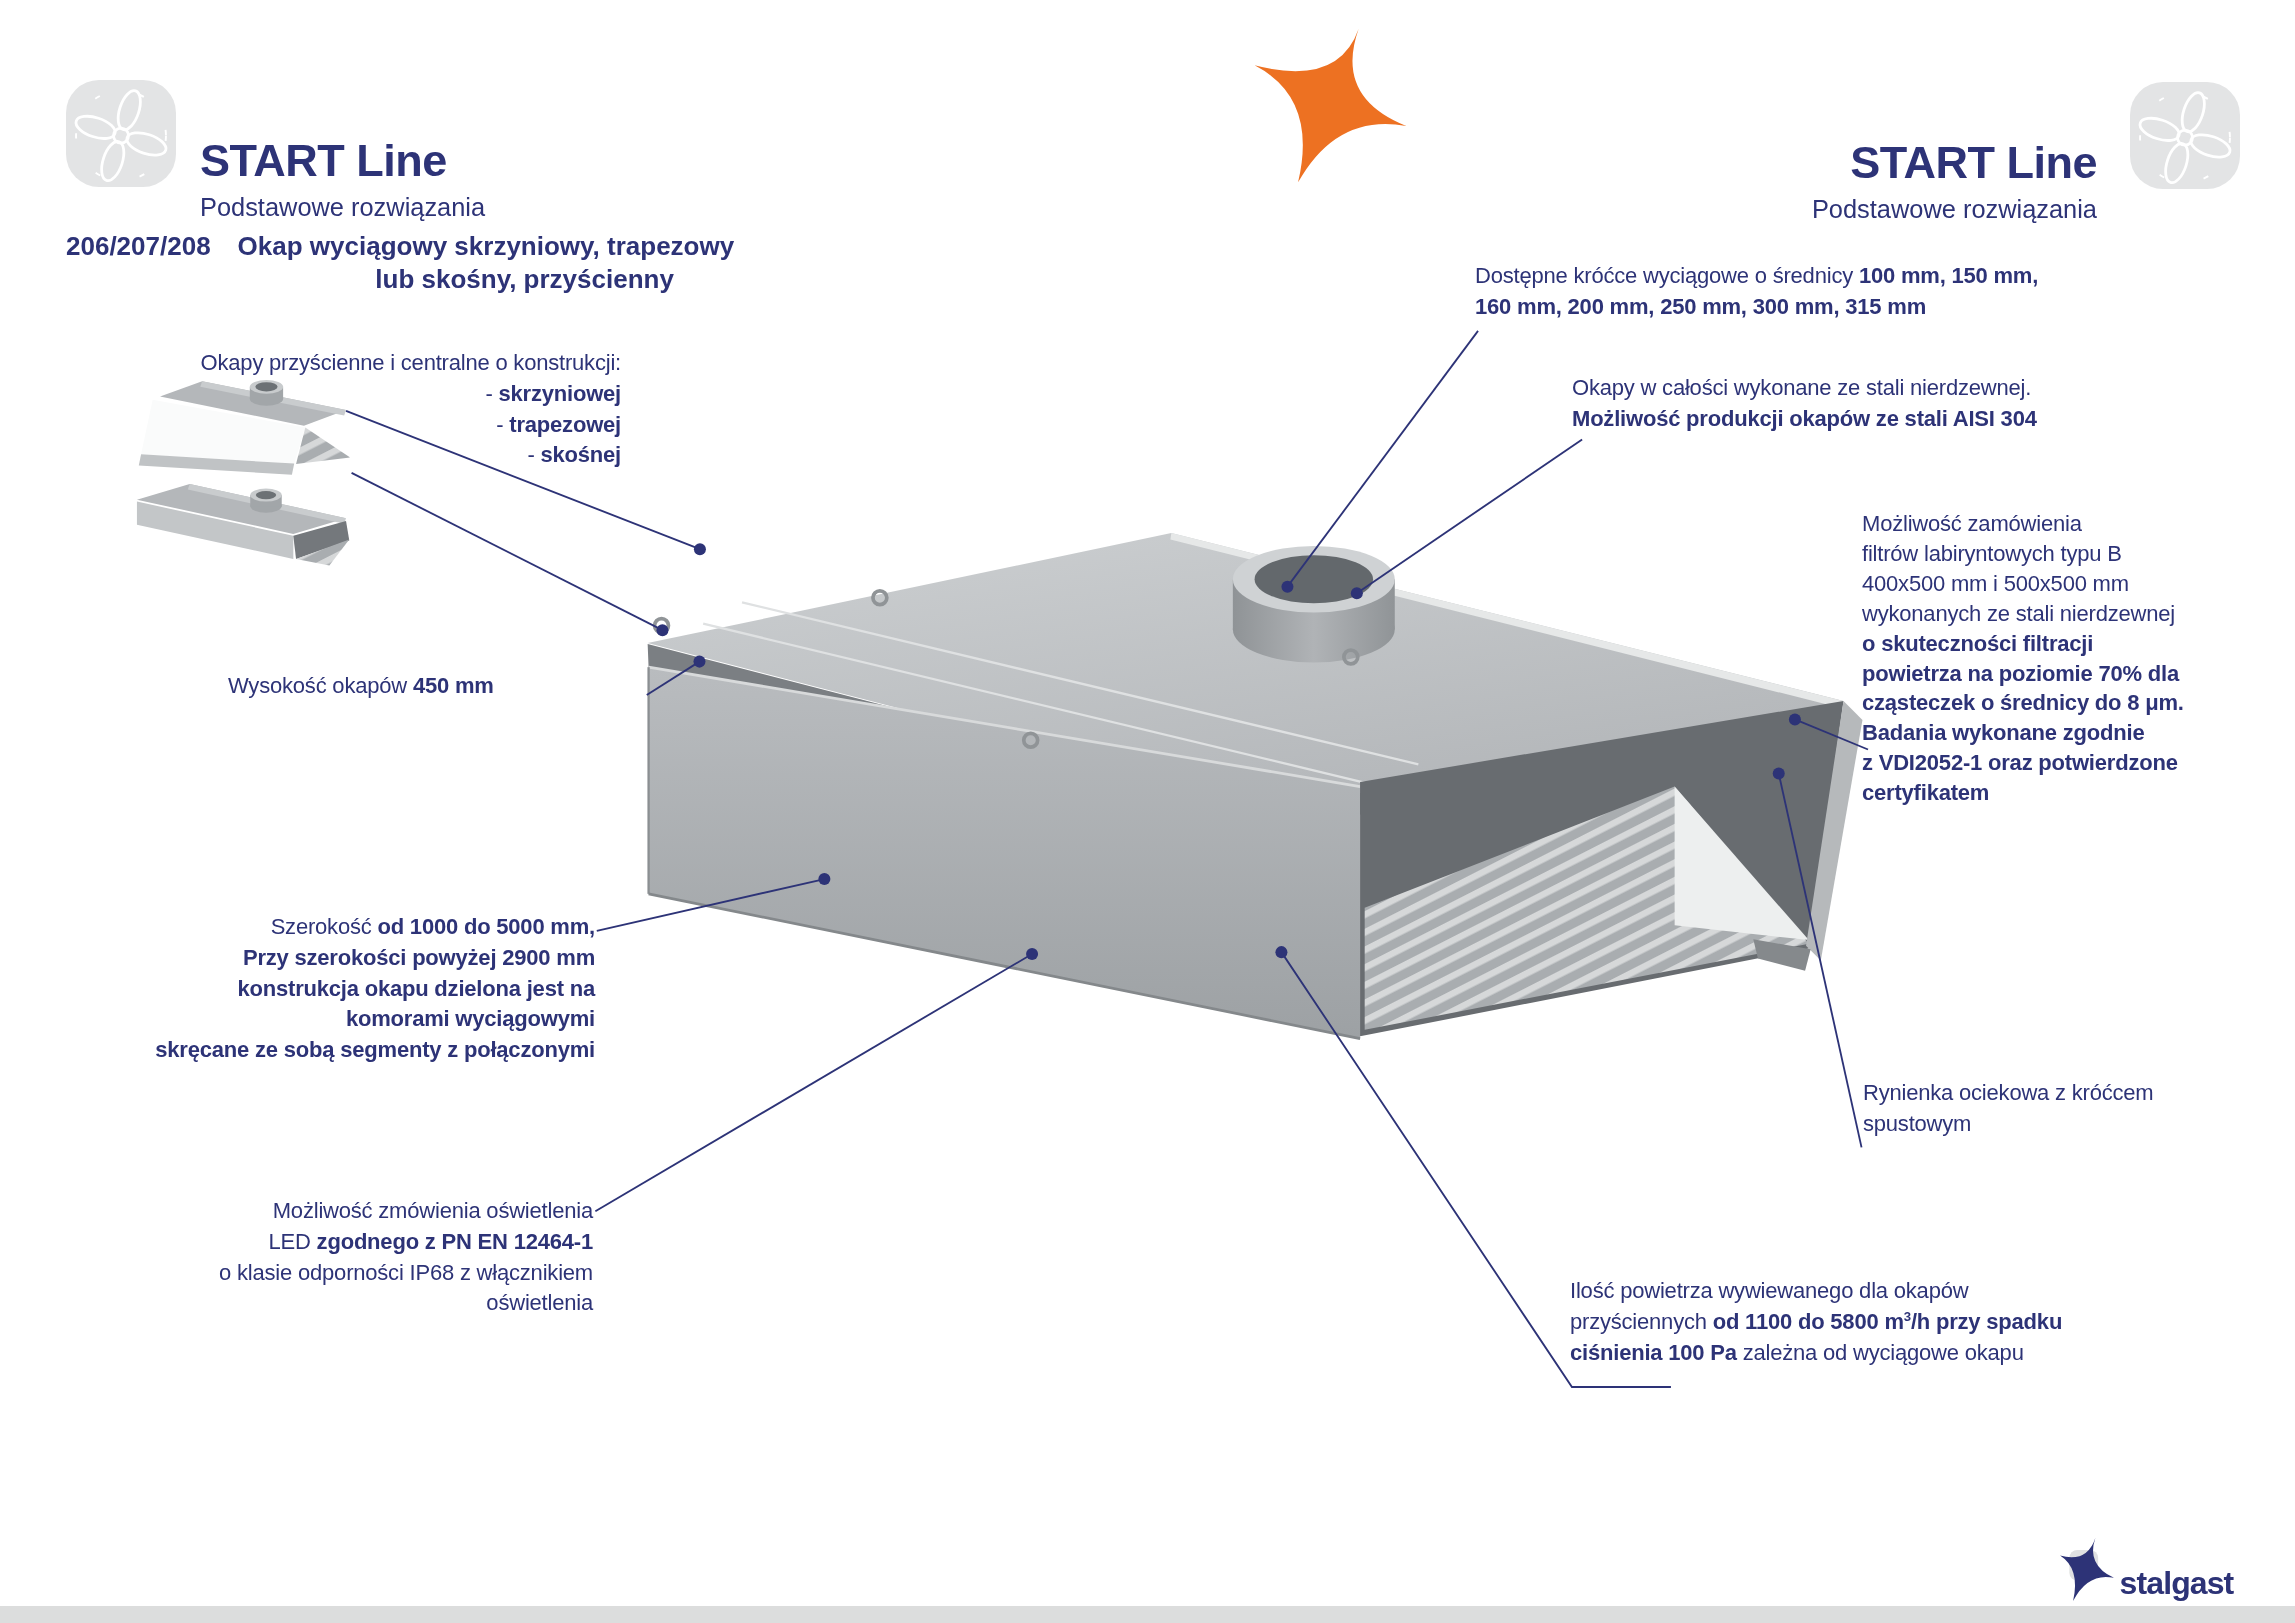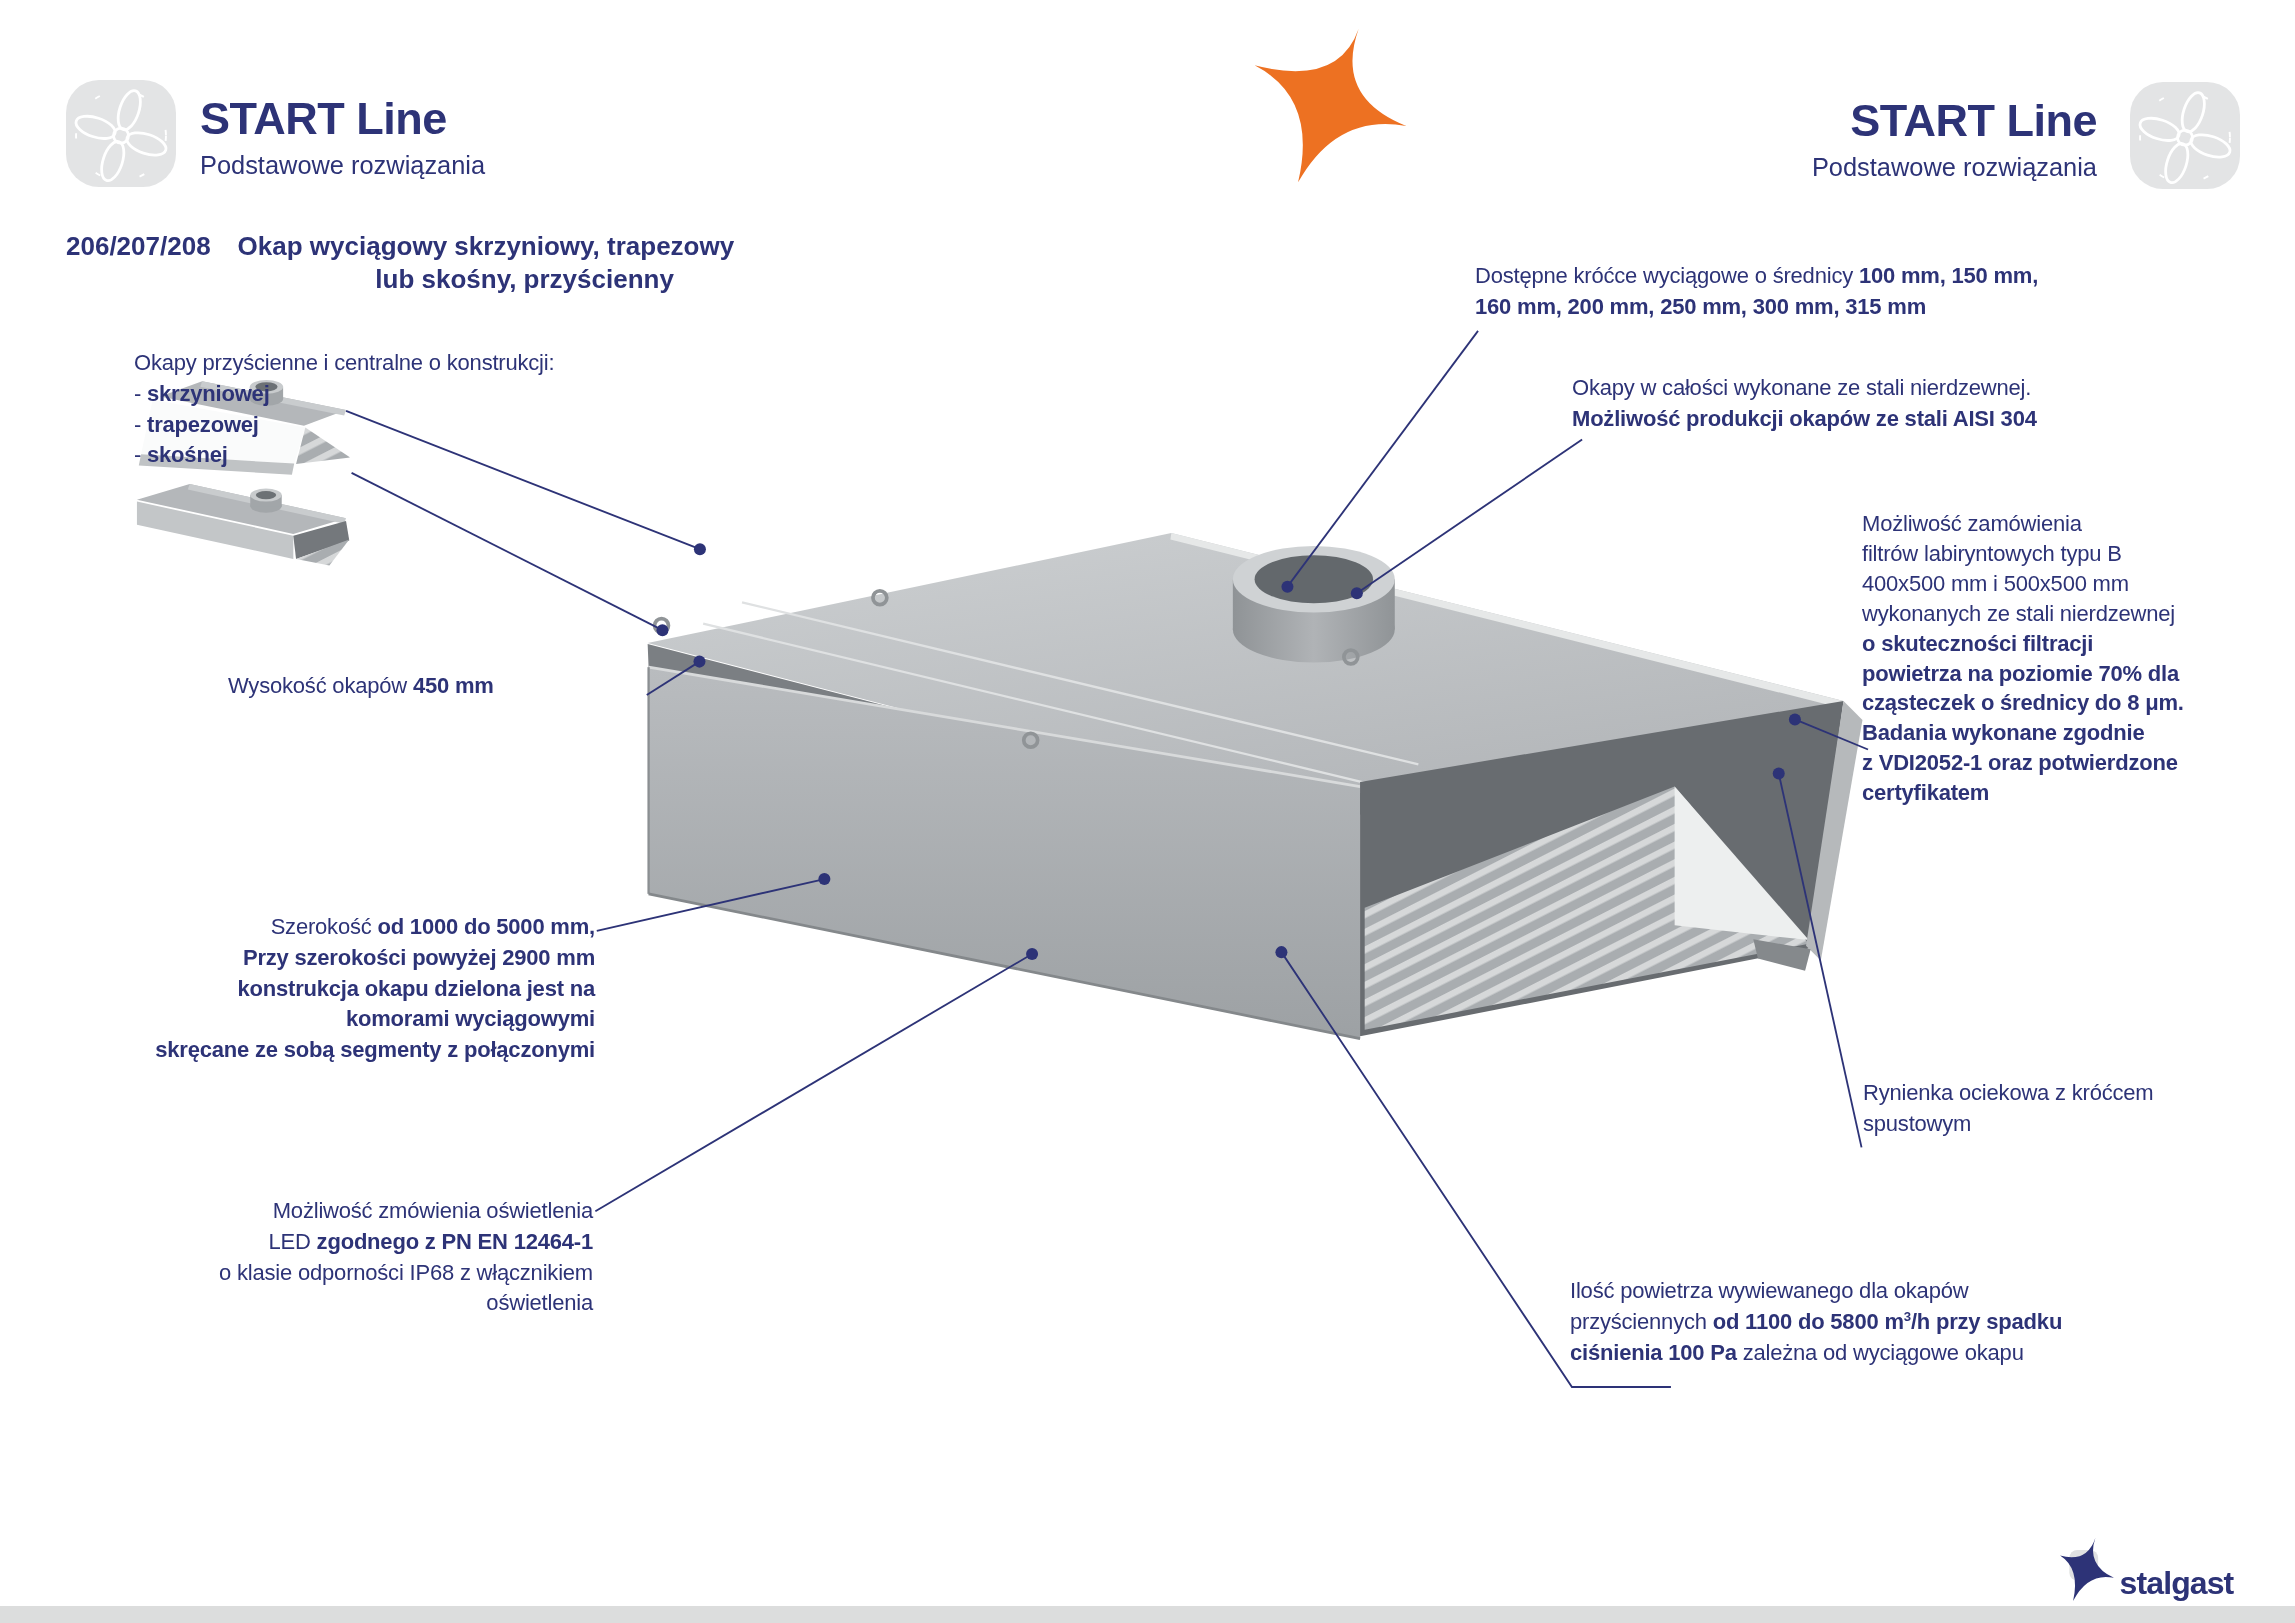--- a/index.html
+++ b/index.html
@@ -12,31 +12,31 @@
   body{width:2295px;height:1623px;position:relative;overflow:hidden;
        font-family:"Liberation Sans", sans-serif;color:var(--navy);}
   .abs{position:absolute;}
   
   .logo-tile{width:110px;height:107px;background:var(--tile);border-radius:33px;}
   .tile-left{left:66px;top:80px;}
   .tile-right{left:2130px;top:82px;}
   .brand-block{line-height:1;}
   .brand-left{left:200px;top:96px;}
   .brand-right{left:1527px;top:98px;width:570px;text-align:right;}
-  .brand-title{font-size:45px;font-weight:bold;letter-spacing:-0.5px;}
+  .brand-title{font-size:45px;font-weight:bold;letter-spacing:-0.5px;margin-top:42px;}
   .brand-sub{font-size:25.4px;margin-top:12px;}
   
   .prod-head{left:66px;top:230px;display:flex;gap:27px;font-weight:bold;font-size:26px;line-height:1.25;}
   .prod-title{width:574px;}
   .prod-title .l2{text-align:center;}
   
   .ann{font-size:22px;line-height:1.40;letter-spacing:-0.2px;}
   .ann .b{font-weight:bold;}
   .ann sup{font-size:60%;vertical-align:super;line-height:0;}
-  .a-konstrukcja{left:134px;top:348px;width:509px;text-align:left;}
+  .a-konstrukcja{left:112px;top:348px;width:509px;text-align:right;}
   .a-wysokosc{left:228px;top:671px;width:416px;}
   .a-szerokosc{left:56px;top:912px;width:539px;text-align:right;}
   .a-led{left:176px;top:1196px;width:417px;text-align:right;font-size:22px;}
   .a-krocce{left:1475px;top:261px;width:671px;}
   .a-stal{left:1572px;top:373px;width:602px;}
   .a-filtry{left:1862px;top:509px;width:384px;font-size:22px;line-height:1.36;}
   .a-rynienka{left:1863px;top:1078px;width:370px;}
   .a-ilosc{left:1570px;top:1276px;width:625px;}
   
   .footer-bar{left:0;top:1606px;width:2295px;height:17.6px;background:var(--bar);}

